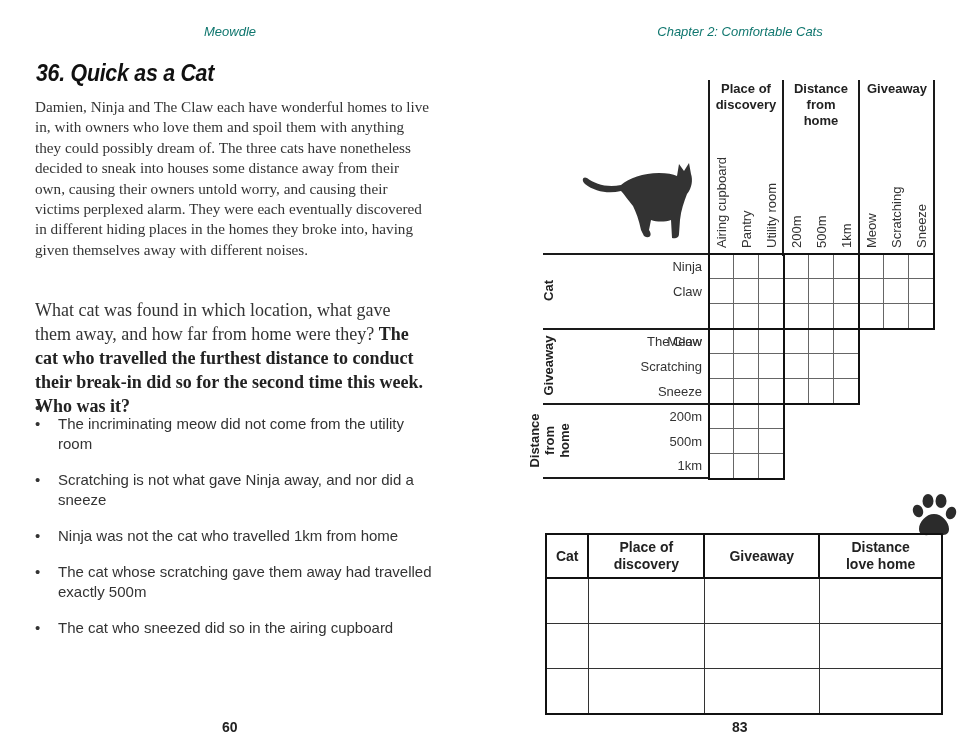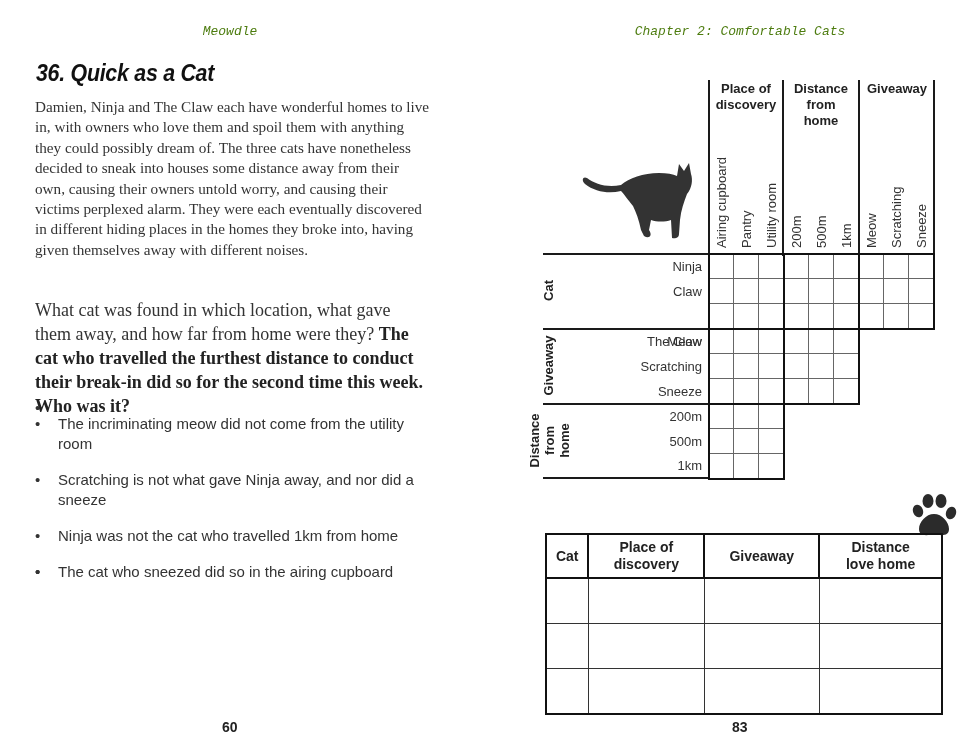--- a/index.html
+++ b/index.html
@@ -1,21 +1,21 @@
 <!DOCTYPE html>
 <html><head>
   <meta charset="utf-8">
   <style>
     html, body { margin: 0; padding: 0; background: #ffffff; }
     body { width: 970px; height: 746px; position: relative; overflow: hidden; color: #2a2a2a; }
     .page { position: absolute; top: 0; height: 746px; }
     .page-left { left: 0; width: 485px; }
     .page-right { left: 485px; width: 485px; }
 
-    .running-head { position: absolute; top: 24px; font-family: Liberation Mono, monospace; font-style: italic; font-size: 13px; color: #4d7c0f; }
+    .running-head { position: absolute; top: 24px; font-family: Liberation Sans, sans-serif; font-style: italic; font-size: 13px; color: #0f766e; }
     .rh-left { left: 0; width: 460px; text-align: center; }
     .rh-right { left: 0; width: 510px; text-align: center; }
 
     .puzzle-title { position: absolute; left: 36px; top: 60px; font-family: "Liberation Sans", "DejaVu Sans", sans-serif; font-weight: bold; font-style: italic; font-size: 23px; color: #111; letter-spacing: -0.3px; transform: scaleX(0.93); transform-origin: left; }
 
     .intro { position: absolute; left: 35px; top: 97px; width: 395px; font-family: "Liberation Serif", "DejaVu Serif", serif; font-size: 15.2px; line-height: 20.4px; color: #333; }
     .question { position: absolute; left: 35px; top: 298px; width: 395px; font-family: "Liberation Serif", "DejaVu Serif", serif; font-size: 18px; line-height: 24px; color: #333; }
     .question b { color: #222; }
 
     .clues { position: absolute; left: 35px; top: 398px; width: 400px; margin: 0; padding: 0; list-style: none; font-family: "Liberation Sans", "DejaVu Sans", sans-serif; font-size: 15px; line-height: 20px; color: #333; }
@@ -51,21 +51,21 @@
 <div class="page page-left">
   <div class="running-head rh-left">Meowdle</div>
   <div class="puzzle-title">36. Quick as a Cat</div>
   <div class="intro">Damien, Ninja and The Claw each have wonderful homes to live in, with owners who love them and spoil them with anything they could possibly dream of. The three cats have nonetheless decided to sneak into houses some distance away from their own, causing their owners untold worry, and causing their victims perplexed alarm. They were each eventually discovered in different hiding places in the homes they broke into, having given themselves away with different noises.</div>
   <div class="question"><span>What cat was found in which location, what gave them away, and how far from home were they? </span><b>The cat who travelled the furthest distance to conduct their break-in did so for the second time this week. Who was it?</b></div>
   <ul class="clues">
     <li><span class="bullet">•</span></li>
     <li><span class="bullet">•</span><span>The incriminating meow did not come from the utility room</span></li>
     <li><span class="bullet">•</span><span>Scratching is not what gave Ninja away, and nor did a sneeze</span></li>
     <li><span class="bullet">•</span><span>Ninja was not the cat who travelled 1km from home</span></li>
-    <li><span class="bullet">•</span></li>
+    <li><span class="bullet">•</span><span>The cat whose scratching gave them away had travelled exactly 500m</span></li>
     <li><span class="bullet">•</span><span>The cat who sneezed did so in the airing cupboard</span></li>
   </ul>
   <div class="page-num pn-left">60</div>
 </div>
 
 <div class="page page-right">
   <div class="running-head rh-right">Chapter 2: Comfortable Cats</div>
 
   <div class="grid-wrap">
 

